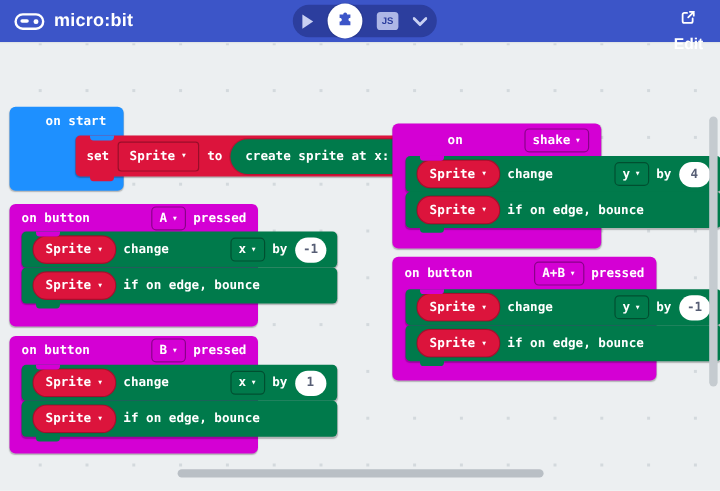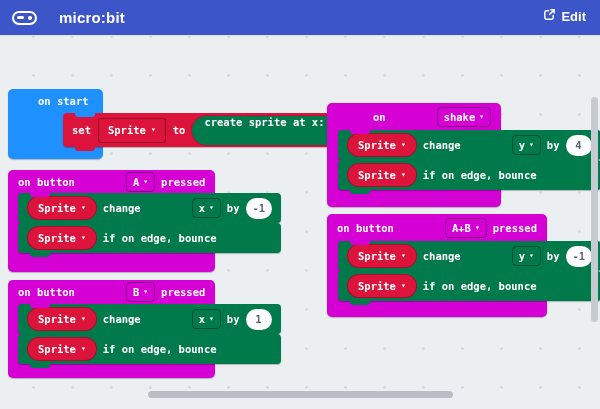--- a/index.html
+++ b/index.html
@@ -2,21 +2,21 @@
 <html><head>
 <meta charset="utf-8">
 <style>
   * { margin:0; padding:0; box-sizing:border-box; }
   html,body { width:600px; height:409px; overflow:hidden;
     font-family:"DejaVu Sans Mono", monospace; }
 
   
   .appbar { position:absolute; left:0; top:0; width:600px; height:35px;
     background:#3C55C8; display:flex; align-items:center; z-index:30; }
-  .brand { display:flex; align-items:center; gap:22px; margin-left:12px; }
+  .brand { display:flex; align-items:center; gap:8px; margin-left:12px; }
   .logo-oval { width:25px; height:14px; border:2px solid #fff; border-radius:8px;
     position:relative; }
   .logo-oval::before { content:""; position:absolute; left:3px; top:3.5px;
     width:7px; height:3px; background:#fff; border-radius:2px; }
   .logo-oval::after { content:""; position:absolute; right:3.5px; top:3.5px;
     width:3.5px; height:3.5px; background:#fff; border-radius:50%; }
   .brand-name { color:#fff; font-family:"Liberation Sans", sans-serif;
     font-weight:bold; font-size:15px; letter-spacing:.2px; }
 
   .sim-controls { position:absolute; left:244px; top:4px; width:120px; height:27px;
@@ -29,21 +29,21 @@
   .blocks-circle { width:29px; height:29px; border-radius:50%; background:#fff;
     display:flex; align-items:center; justify-content:center;
     box-shadow:0 0 0 1px rgba(0,0,0,.08); }
   .js-box { width:18px; height:15px; background:#AEB7E6; border-radius:3px;
     color:#2C3E9E; font-size:8px; font-weight:bold;
     display:flex; align-items:center; justify-content:center;
     font-family:"Liberation Sans", sans-serif; }
 
   .edit-btn { position:absolute; right:14px; top:8px; display:flex; gap:5px;
     align-items:center; color:#fff; font-family:"Liberation Sans", sans-serif;
-    font-size:13px; font-weight:bold; cursor:pointer; background:none; border:none; }
+    font-size:13px; font-weight:bold; cursor:pointer; background:none; border:none;flex-direction:column; }
 
   
   .workspace { position:absolute; left:0; top:35px; width:600px; height:374px;
     background:#ECEFF1;
     background-image:radial-gradient(circle, #d3d9dd 1.3px, transparent 1.5px);
     background-size:39px 39px; background-position:14px 20px;
     border-top:1px solid #dfe3e6; }
 
   .blk { position:absolute; color:#fff; font-size:10.5px; font-weight:bold; }
 
@@ -80,40 +80,62 @@
     gap:7px; padding:0 9px; white-space:nowrap;
     box-shadow:0 1px 1px rgba(0,0,0,.25);margin-left:45px; }
   .set-block::before { content:""; position:absolute; left:12px; top:0;
     width:20px; height:4px; background:#1E90FF; border-radius:0 0 3px 3px; }
   .set-block::after { content:""; position:absolute; left:12px; bottom:-4px;
     width:20px; height:5px; background:#DC143C; border-radius:0 0 3px 3px; }
   .var-dd-rect { background:#DC143C; border:1px solid rgba(0,0,0,.3);
     border-radius:3px; height:25px; display:flex; align-items:center; gap:5px;
     padding:0 9px; cursor:pointer; }
   .create-oval { background:#007A4B; border-radius:15px; height:29px;
-    display:flex; gap:18px; padding:0 5px 0 12px;
+    display:flex; align-items:center; gap:18px; padding:0 5px 0 12px;
     box-shadow:0 0 0 1px rgba(0,0,0,.15); }
 
   .magenta { --c:#D400D4; background:#D400D4; }
 
   
   .hscroll { position:absolute; left:148px; top:391px; width:305px; height:7px;
     background:#b9bfc5; border-radius:4px; cursor:pointer; }
   .vscroll { position:absolute; left:591px; top:97px; width:7px; height:225px;
     background:#c5cbd0; border-radius:4px; cursor:pointer; }
 </style>
 </head>
 <body>
 
 <div class="appbar">
   <div class="brand">
     <span class="logo-oval"></span>
     <span class="brand-name">micro:bit</span>
   </div>
 
+  <div class="sim-controls">
+    <button class="ctl-btn">
+      <span class="play-tri"></span>
+    </button>
+    <button class="ctl-btn blocks-circle">
+      <span>
+        <svg width="15" height="15" viewBox="0 0 20 20">
+          <path fill="#3C55C8" d="M8 4a2.2 2.2 0 0 1 4.4 0H16v3.6a2.2 2.2 0 0 0 0 4.4V16H4v-4h1.2a2.2 2.2 0 0 0 0-4H4V4h4z"></path>
+        </svg>
+      </span>
+    </button>
+    <button class="ctl-btn">
+      <span class="js-box">JS</span>
+    </button>
+    <button class="ctl-btn">
+      <span>
+        <svg width="12" height="8" viewBox="0 0 12 8">
+          <polyline points="1,1.5 6,6.5 11,1.5" fill="none" stroke="#C9D0F2" stroke-width="2.4" stroke-linecap="round" stroke-linejoin="round"></polyline>
+        </svg>
+      </span>
+    </button>
+  </div>
 
   <button class="edit-btn">
     <span>
       <svg width="13" height="13" viewBox="0 0 14 14">
         <path d="M6 3H3.5A1.5 1.5 0 0 0 2 4.5v6A1.5 1.5 0 0 0 3.5 12h6A1.5 1.5 0 0 0 11 10.5V8" fill="none" stroke="#fff" stroke-width="1.6" stroke-linecap="round"></path>
         <path d="M8.5 2H12v3.5M12 2L7 7" fill="none" stroke="#fff" stroke-width="1.6" stroke-linecap="round"></path>
       </svg>
     </span>
     <span>Edit</span>
   </button>

